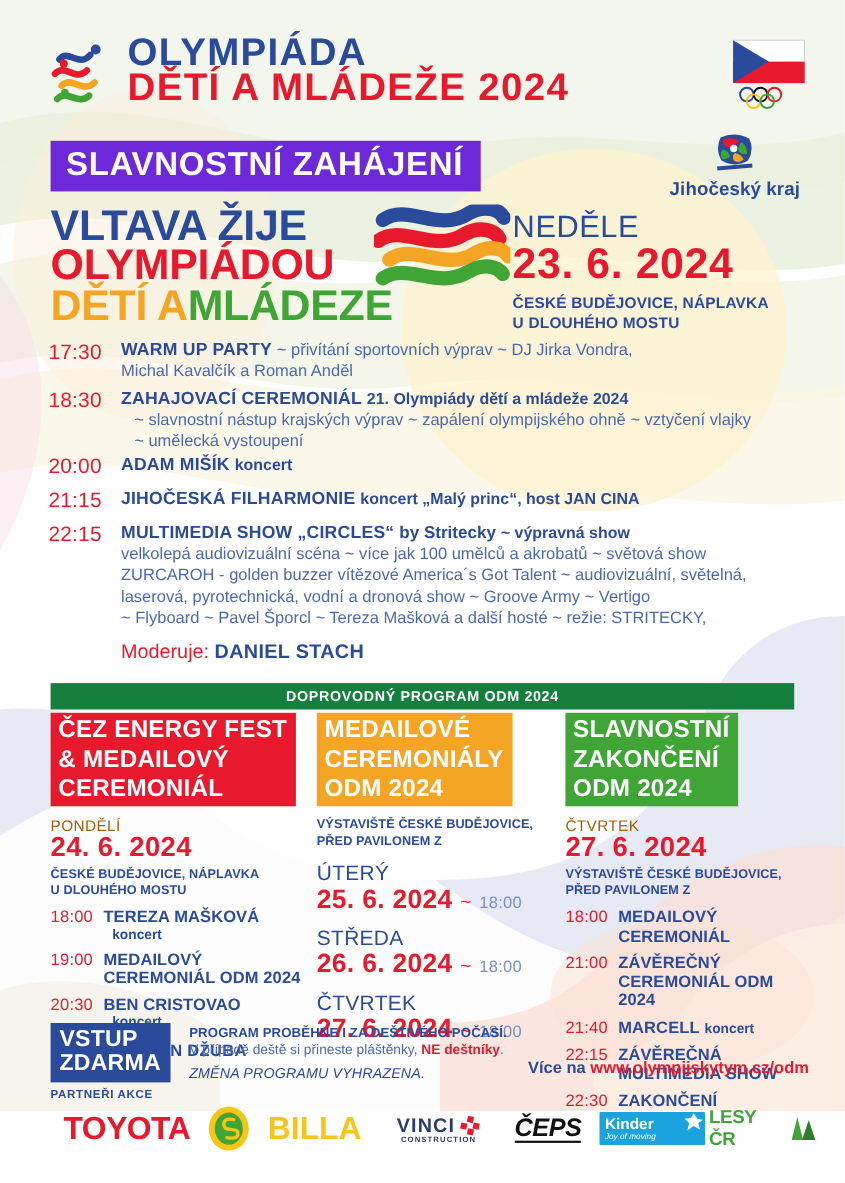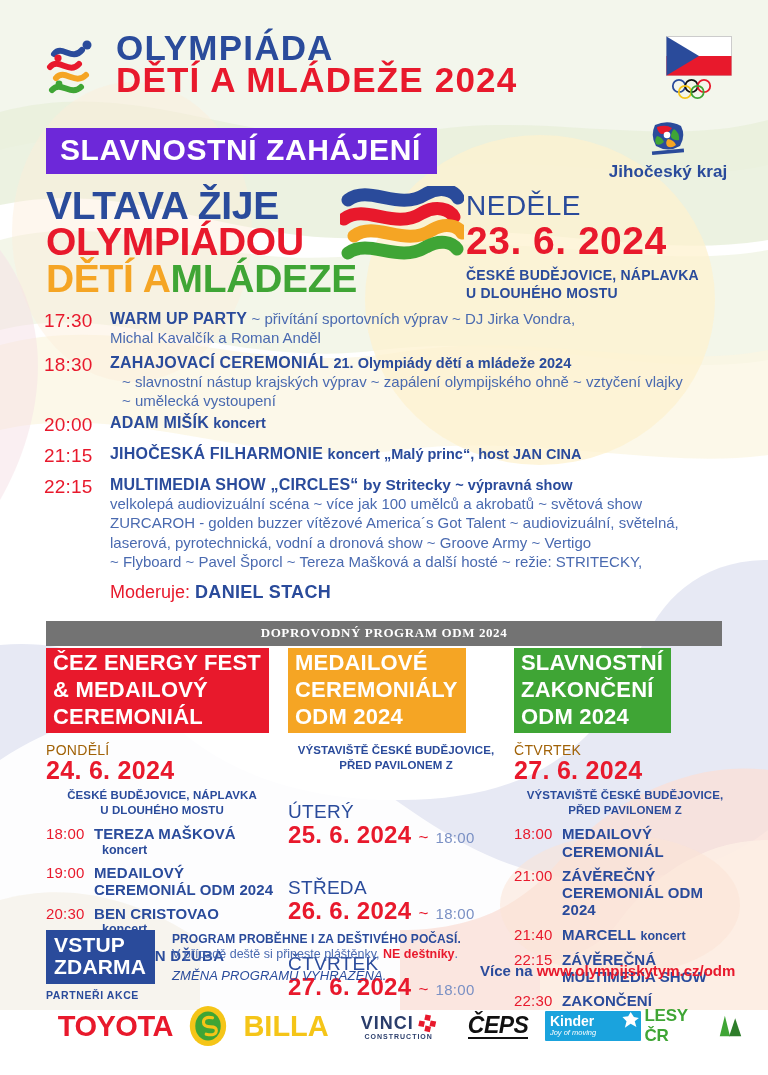--- a/index.html
+++ b/index.html
@@ -77,47 +77,46 @@
   .ev-sub { font-size: 14.5px; font-weight: bold; color: #2a4b9b; }
   .ev-note { font-size: 15px; color: #4a6ab0; font-weight: normal; }
   .ev-line { font-size: 15px; color: #4a6ab0; line-height: 1.3; }
   .ital { font-weight: bold; font-size: 15.5px; color: #2a4b9b; }
   .moder { margin-top: 10px; margin-left: 66px; font-size: 18px; color: #e8192c; }
   .moder b { color: #2a4b9b; font-size: 18px; letter-spacing: 0.3px; }
 
   
   .subbanner {
     position: absolute; top: 621px; left: 46px; width: 676px;
-    background: #737373; color: #fff; text-align: center;
+    background: #15803d; color: #fff; text-align: center;
     font-size: 13px; font-weight: bold; letter-spacing: 0.6px;
     padding: 4px 0 5px;
-    font-family: Liberation Serif, serif;
   }
 
   
   .cols { position: absolute; top: 648px; left: 46px; width: 700px; display: flex; }
   .col { width: 232px; }
   .col2 { margin-left: 10px; width: 216px; }
   .col3 { margin-left: 10px; width: 222px; }
   .ctag { display: inline-block; color: #fff; font-weight: bold; font-size: 22px;
           line-height: 1.22; letter-spacing: 0.2px; padding: 2px 8px 3px 7px; }
   .tag-red { background: #e8192c; }
   .tag-org { background: #f5a524; }
   .tag-grn { background: #3fa535; }
   .ctag span { display: block; }
   .c-day { font-size: 14px; color: #a16207; margin-top: 9px; letter-spacing: 0.3px; }
   .c-date { font-size: 25px; font-weight: bold; color: #e8192c; letter-spacing: 0.3px; margin-top: -2px; }
-  .c-place { font-size: 11.5px; font-weight: bold; color: #2a4b9b; line-height: 1.3; margin-top: 3px; letter-spacing: 0.1px; text-align: center; }
+  .c-place { font-size: 11.5px; font-weight: bold; color: #2a4b9b; line-height: 1.3; margin-top: 3px; letter-spacing: 0.1px; }
   .c-row { display: flex; margin-top: 7px; }
   .c-time { color: #e8192c; font-size: 15px; flex: 0 0 48px; letter-spacing: 0.2px; }
   .c-ev { font-size: 15px; font-weight: bold; color: #2a4b9b; line-height: 1.15; letter-spacing: 0.1px; }
   .c-sub { font-size: 12.5px; font-weight: bold; color: #2a4b9b; }
   .c-moder { margin-top: 11px; font-size: 15px; color: #e8192c; }
   .c-moder b { color: #2a4b9b; letter-spacing: 0.3px; }
-  .cm-row { margin-top: 28px; }
+  .cm-row { margin-top: 11px; }
   .cm-day { font-size: 19px; color: #2a4b9b; letter-spacing: 0.3px; }
   .cm-line { font-size: 24px; font-weight: bold; color: #e8192c; letter-spacing: 0.3px; margin-top: -2px; }
   .cm-line i { font-style: normal; font-size: 15px; color: #7a90c4; font-weight: normal; }
   .cm-line .tl { color: #e8192c; font-size: 17px; font-weight: normal; }
 
   
   .vstup {
     position: absolute; top: 930px; left: 46px;
     background: #2a4b9b; color: #fff; font-weight: bold;
     font-size: 21px; line-height: 1.05; padding: 4px 9px 6px 8px; letter-spacing: 0.2px;

